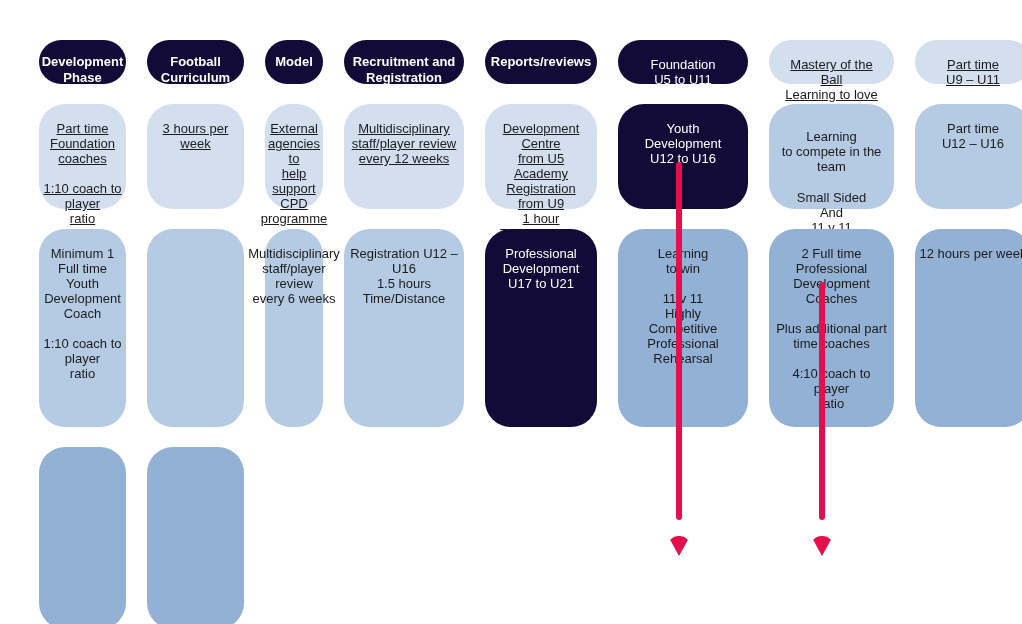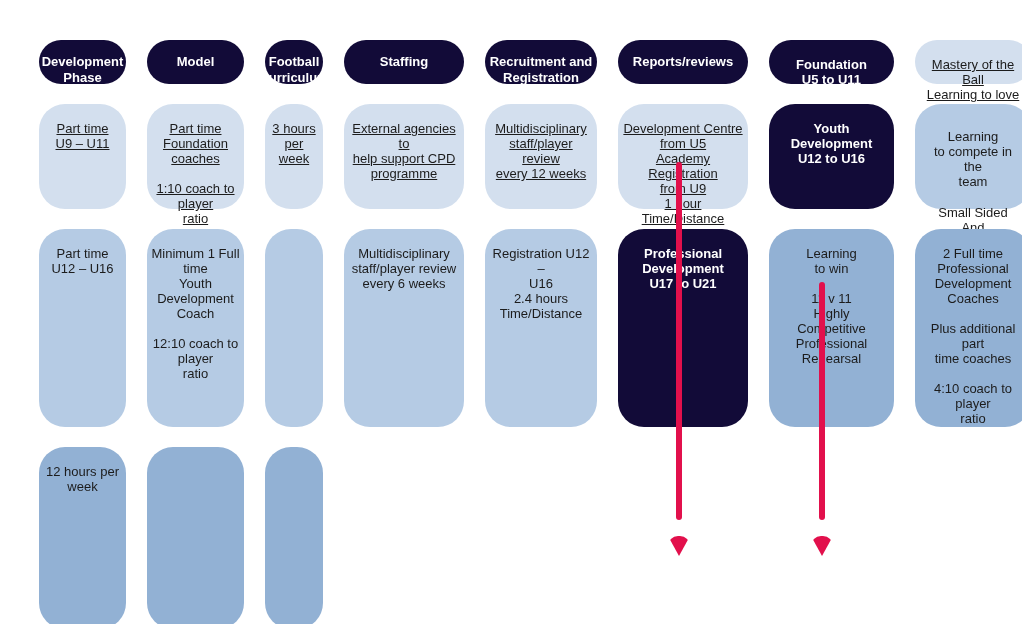--- a/index.html
+++ b/index.html
@@ -35,21 +35,21 @@
   .header-cell {
     background: var(--header-bg, #120b38);
     color: var(--header-text, #ffffff);
     font-weight: bold;
     padding-top: 14px;
     line-height: 16px;
   }
   .phase-cell {
     background: var(--phase-bg, #120b38);
     color: var(--header-text, #ffffff);
-    font-weight: bold;
+    font-weight: normal;
   }
   .r1 { background: var(--row1-bg, #d3dfee); text-decoration: underline; }
   .r2 { background: var(--row2-bg, #b5cbe4); }
   .r3 { background: var(--row3-bg, #92b1d4); }
   .split { justify-content: space-between; }
   .arrow {
     position: absolute;
     width: 22px;
     display: flex;
     flex-direction: column;
@@ -65,24 +65,23 @@
   .arrow-a { left: 644px; top: 130px; height: 410px; }
   .arrow-b { left: 787px; top: 250px; height: 290px; }
 </style>
 </head>
 <body>
 
 <div class="table">
 
   <div class="cell header-cell">Development
 Phase</div>
-  <div class="cell header-cell">Model</div>
   <div class="cell header-cell">Football
 Curriculum</div>
-  <div class="cell header-cell">Staffing</div>
+  <div class="cell header-cell">Model</div>
   <div class="cell header-cell">Recruitment and
 Registration</div>
   <div class="cell header-cell">Reports/reviews</div>
 
   <div class="cell phase-cell">Foundation
 U5 to U11</div>
   <div class="cell r1">Mastery of the
 Ball
 Learning to love
 the game
@@ -120,29 +119,29 @@
 11 v 11
 (age appropriate
 pitches)</span>
   </div>
   <div class="cell r2">Part time
 U12 – U16</div>
   <div class="cell r2">Minimum 1 Full time
 Youth Development
 Coach
 
-12:10 coach to player
+1:10 coach to player
 ratio</div>
   <div class="cell r2"></div>
   <div class="cell r2">Multidisciplinary
 staff/player review
 every 6 weeks</div>
   <div class="cell r2">Registration U12 –
 U16
-2.4 hours
+1.5 hours
 Time/Distance</div>
 
   <div class="cell phase-cell">Professional
 Development
 U17 to U21</div>
   <div class="cell r3">Learning
 to win
 
 11 v 11
 Highly

